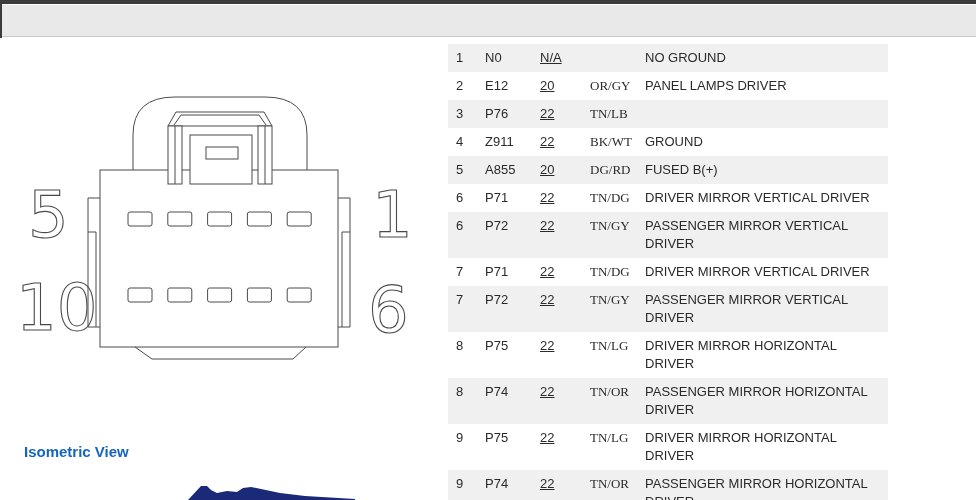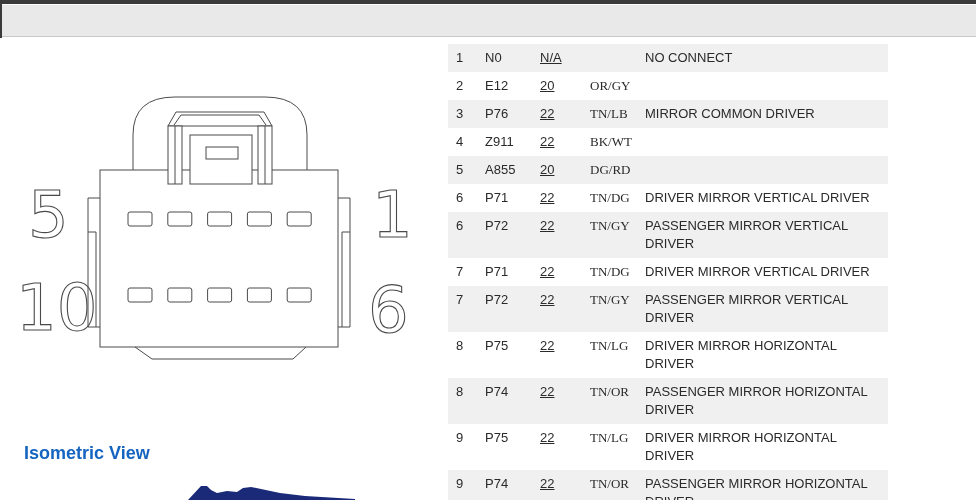--- a/index.html
+++ b/index.html
@@ -16,21 +16,21 @@
 
   
   .diagram{position:absolute;left:0;top:80px;width:430px;height:300px;}
   .diagram svg{display:block;}
   .ln{fill:none;stroke:#4a4a4a;stroke-width:1;}
   .lnw{fill:#ffffff;stroke:#4a4a4a;stroke-width:1;}
   .digit{font-family:"DejaVu Sans",sans-serif;font-size:64px;
          fill:none;stroke:#4a4a4a;stroke-width:1.1;}
 
   
-  .iso-link{position:absolute;left:24px;top:443px;font-size:18px;font-weight:bold;
+  .iso-link{position:absolute;left:24px;top:443px;font-size:15px;font-weight:bold;
             color:#1565c0;cursor:pointer;}
   .iso-thumb{position:absolute;left:185px;top:477px;width:180px;height:23px;}
 
   
   .pin-table{position:absolute;left:448px;top:44px;width:440px;font-size:13px;color:#2a2a2a;}
   .trow{display:flex;align-items:flex-start;padding:5px 0 5px 8px;line-height:18px;}
   .trow:nth-child(odd){background:#f0f0f0;}
   .c-pin{width:29px;flex:none;}
   .c-circuit{width:55px;flex:none;}
   .c-gauge{width:50px;flex:none;text-decoration:underline;}
@@ -90,46 +90,48 @@
 <svg class="iso-thumb" viewBox="0 0 180 23">
   <polygon fill="#1b2a78" points="3,23 16,9 22,9 26,13 32,16 42,14 52,15 58,11 66,10 76,12 95,16 120,19 170,22 170,23"></polygon>
 </svg>
 
 <div class="pin-table">
   <div class="trow">
     <span class="c-pin">1</span>
     <span class="c-circuit">N0</span>
     <span class="c-gauge">N/A</span>
     <span class="c-color"></span>
-    <span class="c-func">NO CONNECT</span>
+    <span class="c-func">NO GROUND</span>
   </div>
   <div class="trow">
     <span class="c-pin">2</span>
     <span class="c-circuit">E12</span>
     <span class="c-gauge">20</span>
     <span class="c-color">OR/GY</span>
+    <span class="c-func">PANEL LAMPS DRIVER</span>
   </div>
   <div class="trow">
     <span class="c-pin">3</span>
     <span class="c-circuit">P76</span>
     <span class="c-gauge">22</span>
     <span class="c-color">TN/LB</span>
-    <span class="c-func">MIRROR COMMON DRIVER</span>
   </div>
   <div class="trow">
     <span class="c-pin">4</span>
     <span class="c-circuit">Z911</span>
     <span class="c-gauge">22</span>
     <span class="c-color">BK/WT</span>
+    <span class="c-func">GROUND</span>
   </div>
   <div class="trow">
     <span class="c-pin">5</span>
     <span class="c-circuit">A855</span>
     <span class="c-gauge">20</span>
     <span class="c-color">DG/RD</span>
+    <span class="c-func">FUSED B(+)</span>
   </div>
   <div class="trow">
     <span class="c-pin">6</span>
     <span class="c-circuit">P71</span>
     <span class="c-gauge">22</span>
     <span class="c-color">TN/DG</span>
     <span class="c-func">DRIVER MIRROR VERTICAL DRIVER</span>
   </div>
   <div class="trow">
     <span class="c-pin">6</span>

